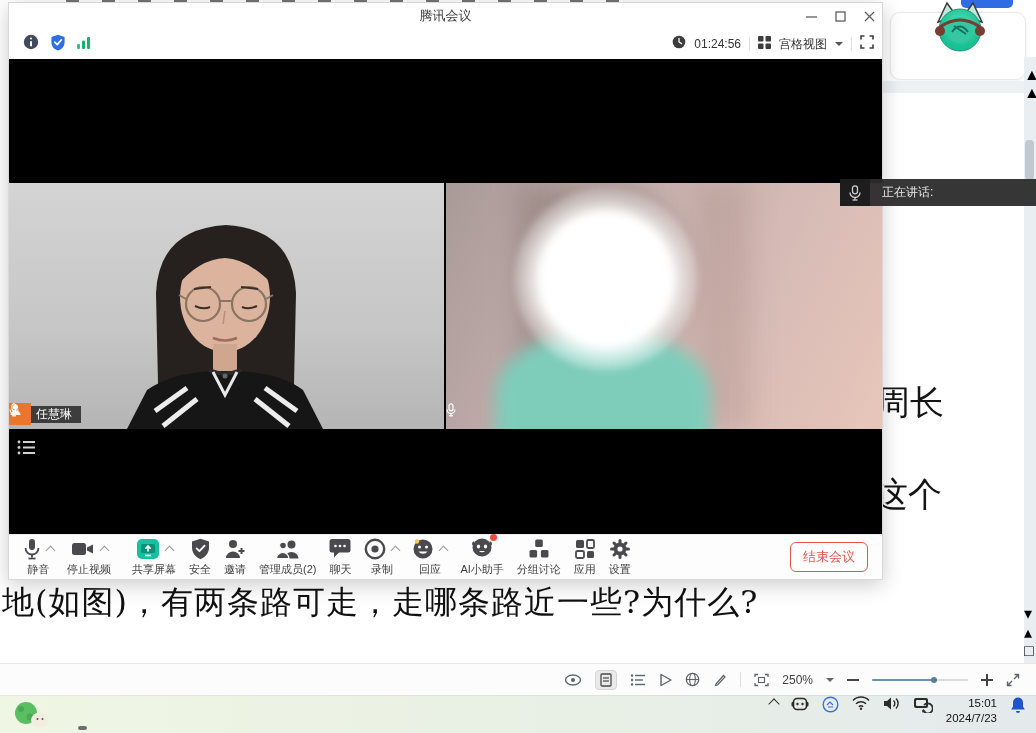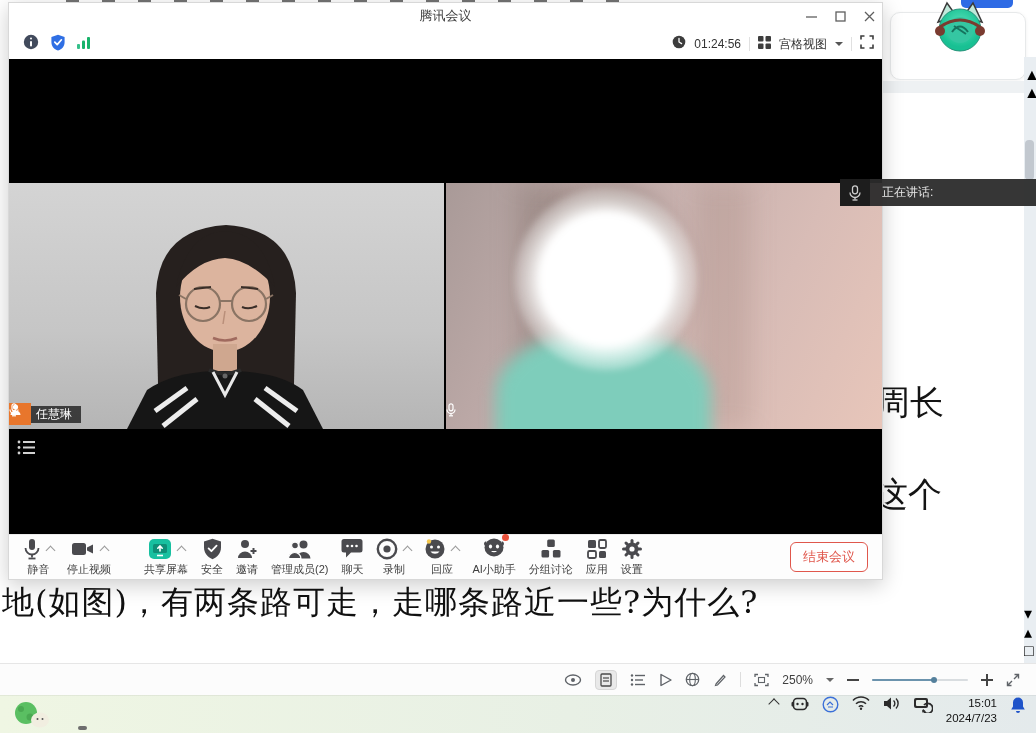--- a/index.html
+++ b/index.html
@@ -71,21 +71,21 @@
   .host-badge { width:22px; height:22px; background:#e8762c; display:flex; align-items:center; justify-content:center; }
   .tagbody { background:rgba(18,18,18,.74); color:#fff; font-size:12px; display:flex; align-items:center; gap:5px; padding:0 9px 0 5px; }
 
   .memberlist-ico { position:absolute; left:8px; top:380px; opacity:.9; }
 
   .m-ctrlbar { height:45px; border-top:1px solid #ebebeb; background:#fdfdfd; display:flex; align-items:center; padding:0 14px; gap:13px; }
   .mctrl { display:flex; flex-direction:column; align-items:center; cursor:default; }
   .mctrl .irow { display:flex; align-items:center; height:22px; }
   .mctrl .mlabel { font-size:11px; color:#3e3e3e; margin-top:2px; white-space:nowrap; }
   .caret-up { width:7px; height:7px; border-right:1.6px solid #9a9a9a; border-bottom:1.6px solid #9a9a9a; transform:rotate(225deg); margin-left:6px; margin-top:4px; }
-  .gap-after { margin-right:20px; }
+  .gap-after { margin-right:8px; }
   .ai-wrap { position:relative; }
   .ai-dot { position:absolute; right:-3px; top:-2px; width:7px; height:7px; border-radius:50%; background:#e8503a; }
   .end-btn { margin-left:auto; padding:5px 12px; border:1.2px solid #e0574c; border-radius:6px; color:#e0574c; font-size:13px; background:#fff; white-space:nowrap; cursor:default; }
 
   
   .speakbar { position:absolute; left:840px; top:179px; width:196px; height:27px; z-index:4; display:flex; background:rgba(43,43,43,.95); }
   .sb-ico { width:30px; height:27px; background:#1d1d1d; display:flex; align-items:center; justify-content:center; }
   .sb-txt { color:#e8e8e8; font-size:12px; display:flex; align-items:center; margin-left:12px; white-space:nowrap; }
 
   

